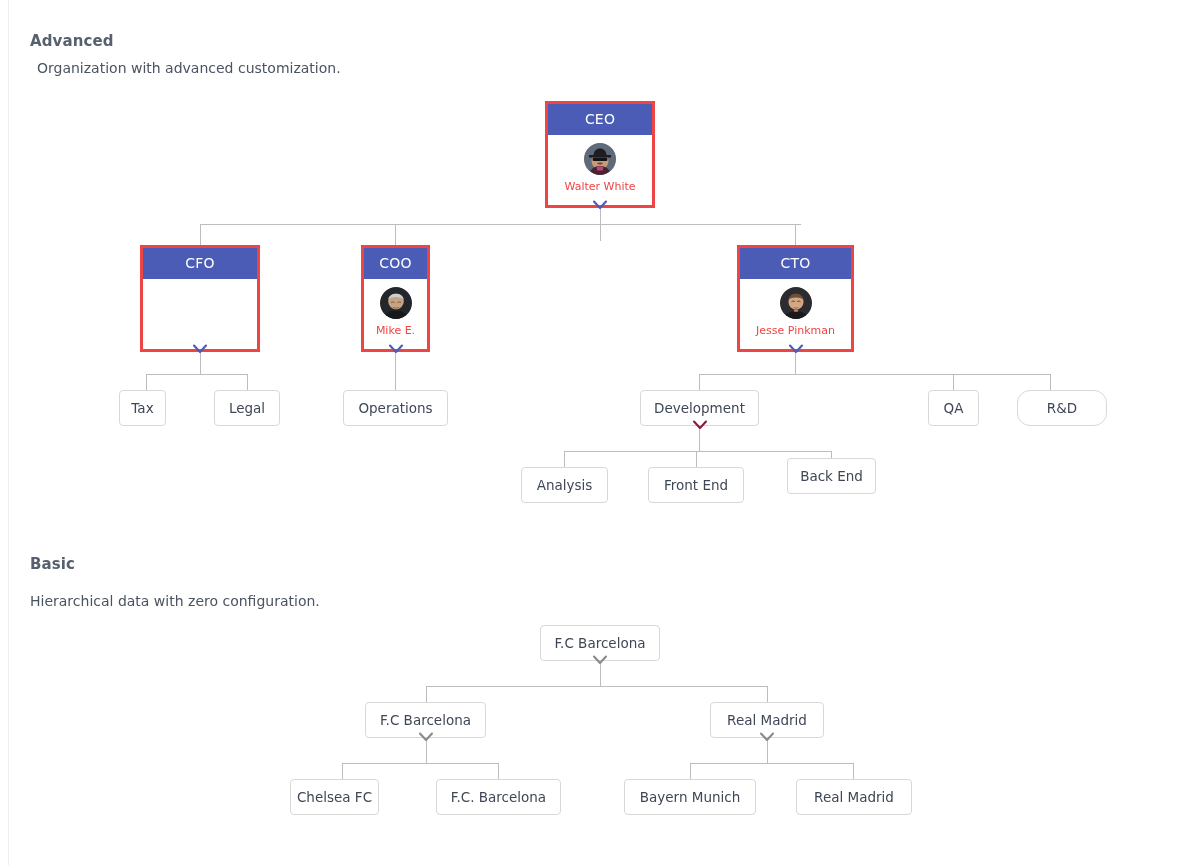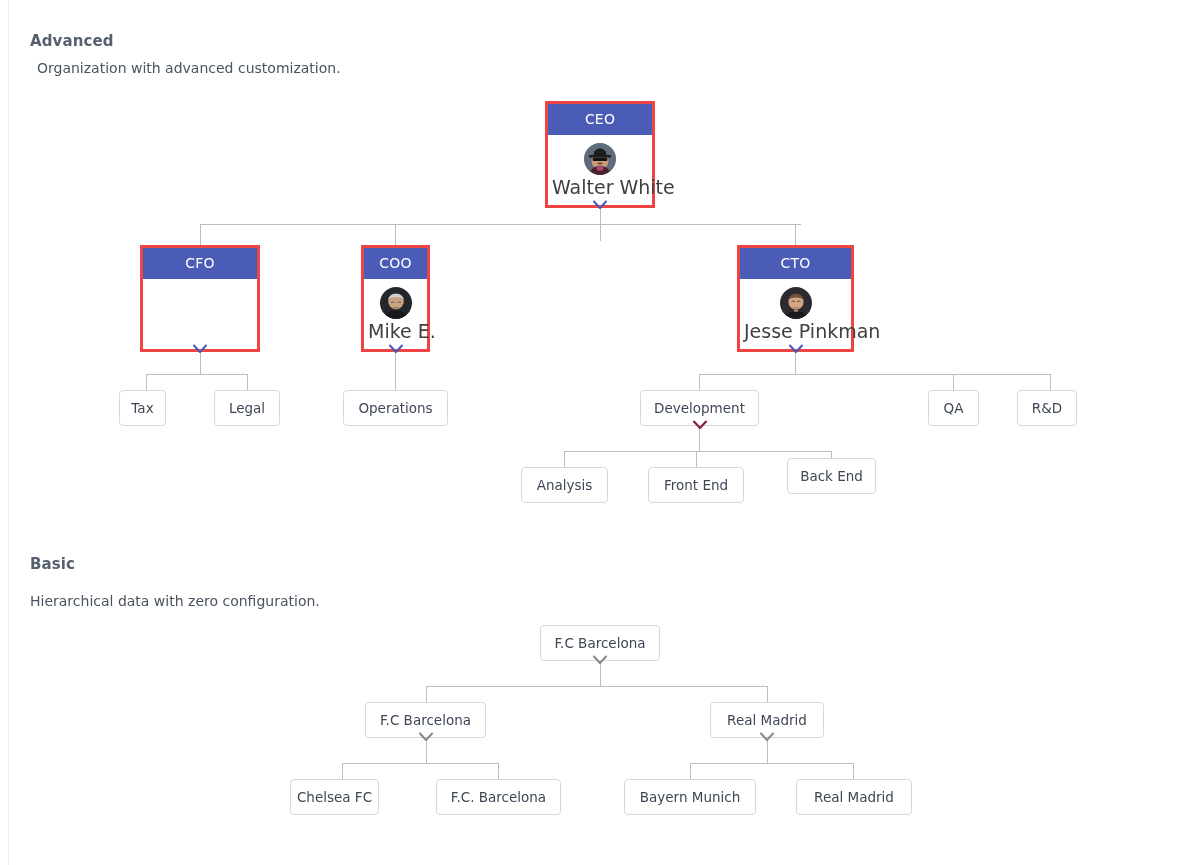--- a/index.html
+++ b/index.html
@@ -67,22 +67,22 @@
     width: 32px; height: 32px;
     border-radius: 50%;
     margin: 0 auto 4px;
     display: block;
     overflow: hidden;
     position: relative;
     background: #8d9098;
   }
   .avatar svg { display: block; width: 32px; height: 32px; }
   .pnode-name {
-    font-size: 19px;
-    color: #404040;
+    font-size: 11px;
+    color: #ef4444;
     line-height: 16px;
     white-space: nowrap;
   }
   
   .chev {
     position: absolute;
     left: 50%;
     transform: translateX(-50%);
     bottom: -7px;
     width: 16px; height: 13px;
@@ -247,21 +247,21 @@
   <div class="dnode" style="left:640px; top:390px; width:119px; position:absolute;">
     <span>Development</span>
     <span class="chev">
       <svg width="16" height="13" viewBox="0 0 16 13" xmlns="http://www.w3.org/2000/svg">
         <path d="M2 2.5 L8 9 L14 2.5" fill="none" stroke="#8b1840" stroke-width="2.1" stroke-linecap="round" stroke-linejoin="round"></path>
       </svg>
     </span>
   </div>
 
   <div class="dnode" style="left:928px; top:390px; width:51px;">QA</div>
-  <div class="dnode" style="left:1017px; top:390px; width:60px;">R&amp;D</div>
+  <div class="dnode" style="left:1017px; top:390px; width:90px;border-radius:13px;">R&amp;D</div>
 
   <div class="dnode" style="left:521px; top:467px; width:87px;">Analysis</div>
   <div class="dnode" style="left:648px; top:467px; width:96px;">Front End</div>
   <div class="dnode" style="left:787px; top:458px; width:89px;">Back End</div>
 
   <div class="section-title" style="left:30px; top:555px;">Basic</div>
   <div class="section-desc" style="left:30px; top:593px;">Hierarchical data with zero configuration.</div>
 
   <div class="ln v" style="left:600px; top:661px; height:25px;"></div>
   <div class="ln h" style="left:426px; top:686px; width:342px;"></div>

